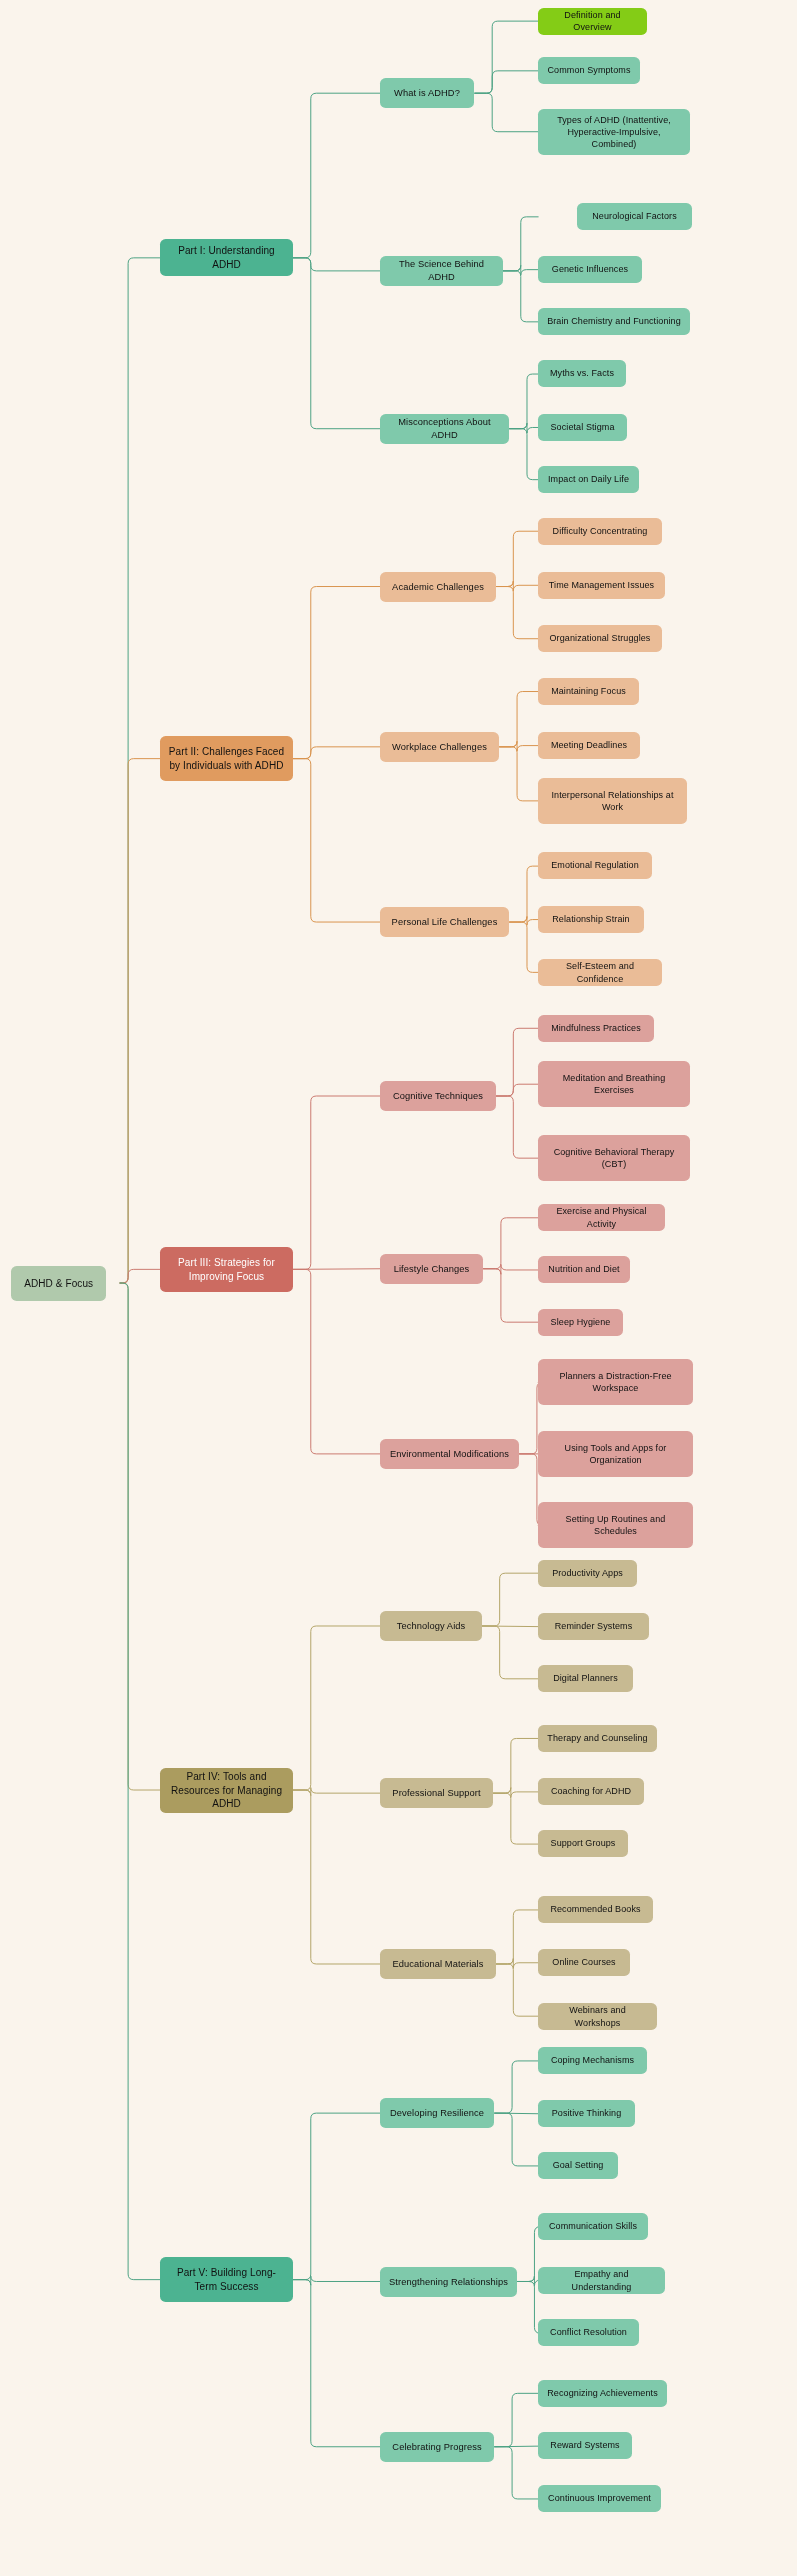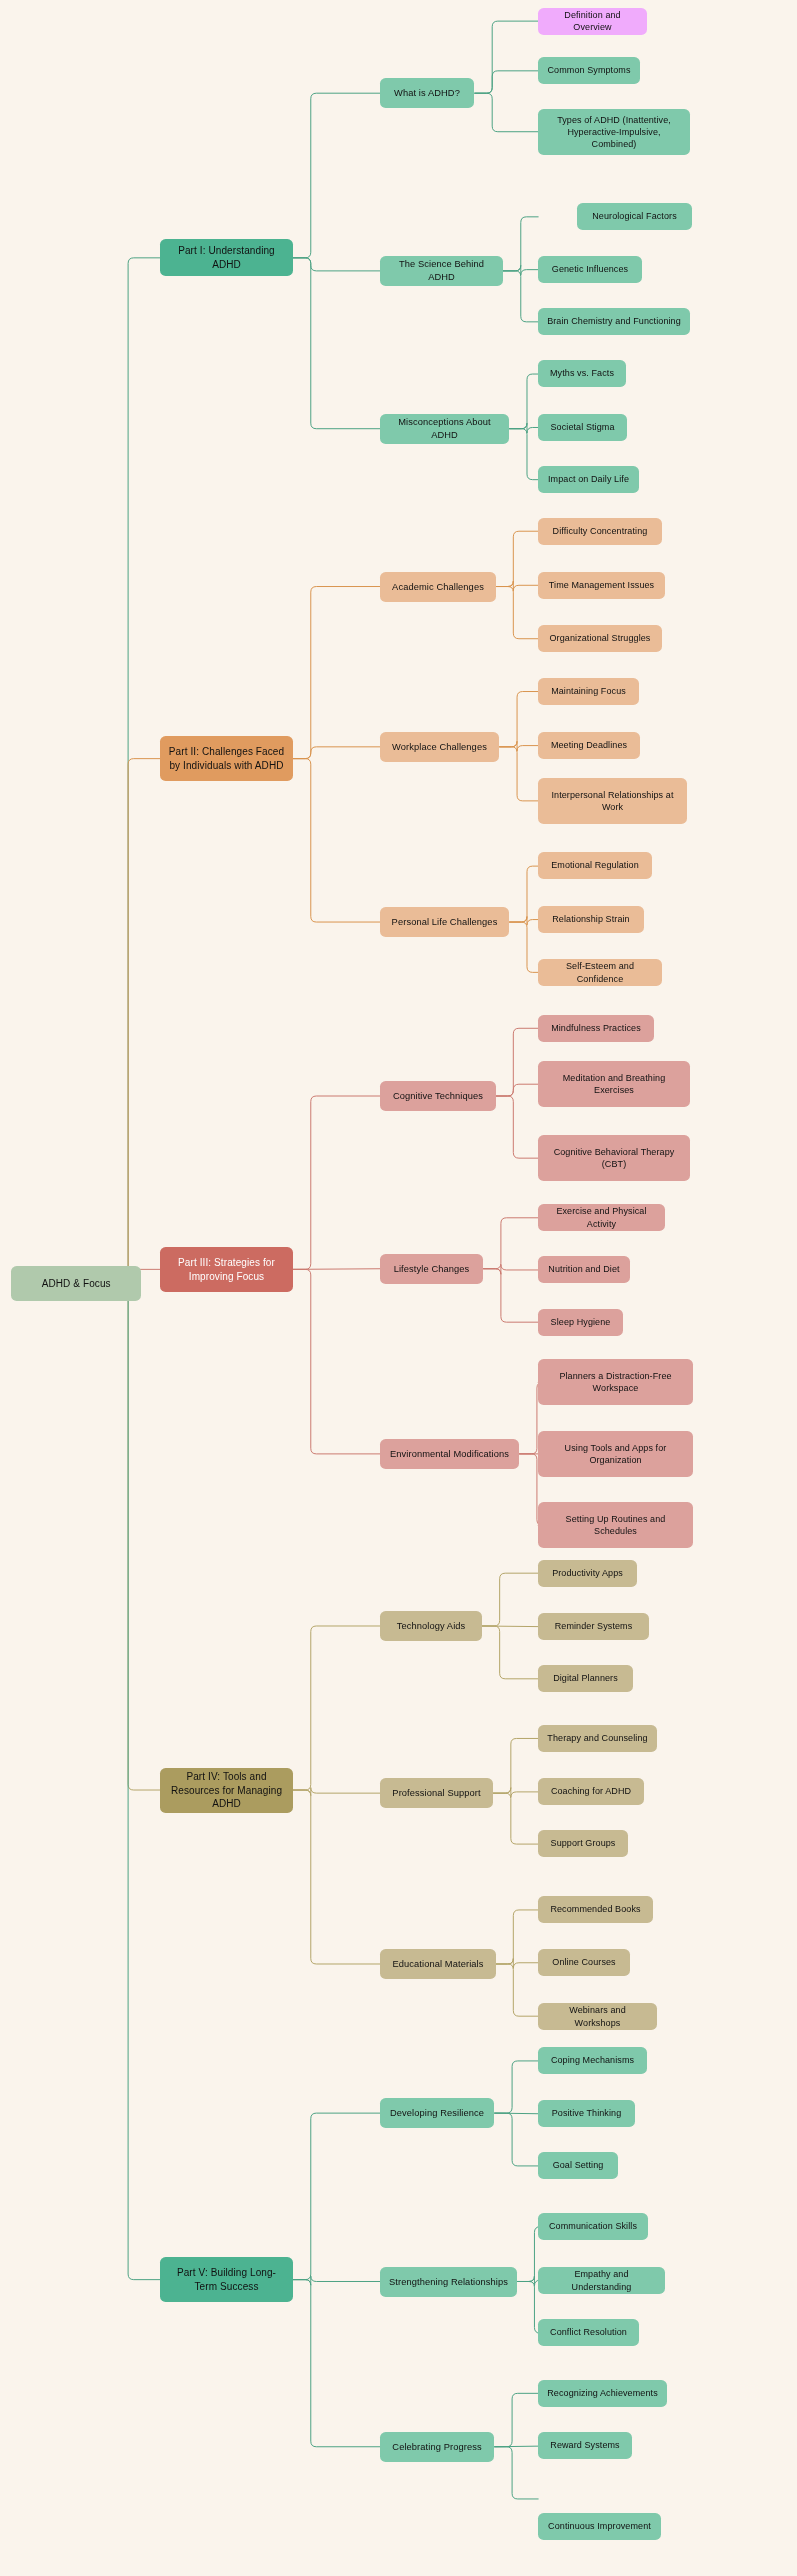--- a/index.html
+++ b/index.html
@@ -108,30 +108,30 @@
       <path d="M 472 3669 L 491 3669 Q 500 3669 500 3678 L 500 3663 Q 500 3672 509 3672 L 612 3672" fill="none" stroke="#4CA183" stroke-width="1.6" stroke-linecap="round" stroke-linejoin="round"></path>
       <path d="M 832 3672 L 851 3672 Q 860 3672 860 3663 L 860 3593 Q 860 3584 869 3584 L 866 3584" fill="none" stroke="#4CA183" stroke-width="1.6" stroke-linecap="round" stroke-linejoin="round"></path>
       <path d="M 832 3672 L 851 3672 Q 860 3672 860 3663 L 860 3679 Q 860 3670 869 3670 L 866 3670" fill="none" stroke="#4CA183" stroke-width="1.6" stroke-linecap="round" stroke-linejoin="round"></path>
       <path d="M 832 3672 L 851 3672 Q 860 3672 860 3681 L 860 3746 Q 860 3755 869 3755 L 866 3755" fill="none" stroke="#4CA183" stroke-width="1.6" stroke-linecap="round" stroke-linejoin="round"></path>
       <path d="M 472 3669 L 491 3669 Q 500 3669 500 3678 L 500 3929 Q 500 3938 509 3938 L 612 3938" fill="none" stroke="#4CA183" stroke-width="1.6" stroke-linecap="round" stroke-linejoin="round"></path>
       <path d="M 796 3938 L 815 3938 Q 824 3938 824 3929 L 824 3861 Q 824 3852 833 3852 L 866 3852" fill="none" stroke="#4CA183" stroke-width="1.6" stroke-linecap="round" stroke-linejoin="round"></path>
       <path d="M 796 3938 L 866 3937" fill="none" stroke="#4CA183" stroke-width="1.6" stroke-linecap="round" stroke-linejoin="round"></path>
       <path d="M 796 3938 L 815 3938 Q 824 3938 824 3947 L 824 4013 Q 824 4022 833 4022 L 866 4022" fill="none" stroke="#4CA183" stroke-width="1.6" stroke-linecap="round" stroke-linejoin="round"></path>
     </svg>
   <div id="nodes-layer">
-      <div class="node root" style="left: 11.2px; top: 1266px; width: 130px; height: 35px; background: rgb(176, 201, 172);">
+      <div class="node root" style="left: 11.2px; top: 1266px; width: 95px; height: 35px; background: rgb(176, 201, 172);">
         <span>ADHD &amp; Focus</span>
       </div>
       <div class="node lvl1" style="left: 160px; top: 239px; width: 133px; height: 37px; background: rgb(76, 179, 145);">
         <span>Part I: Understanding ADHD</span>
       </div>
       <div class="node lvl2" style="left: 380px; top: 78px; width: 94px; height: 30px; background: rgb(127, 201, 171);">
         <span>What is ADHD?</span>
       </div>
-      <div class="node lvl3" style="left: 538px; top: 7.5px; width: 109px; height: 27px; background: #f0abfc;">
+      <div class="node lvl3" style="left: 538px; top: 7.5px; width: 109px; height: 27px; background: #84cc16;">
         <span>Definition and Overview</span>
       </div>
       <div class="node lvl3" style="left: 538px; top: 57px; width: 102px; height: 27px; background: rgb(127, 201, 171);">
         <span>Common Symptoms</span>
       </div>
       <div class="node lvl3" style="left: 538px; top: 109px; width: 152px; height: 46px; background: rgb(127, 201, 171);">
         <span>Types of ADHD (Inattentive, Hyperactive-Impulsive, Combined)</span>
       </div>
       <div class="node lvl2" style="left: 380px; top: 256px; width: 123px; height: 30px; background: rgb(127, 201, 171);">
         <span>The Science Behind ADHD</span>
@@ -303,18 +303,18 @@
       </div>
       <div class="node lvl2" style="left: 380px; top: 2432px; width: 114px; height: 30px; background: rgb(127, 201, 171);">
         <span>Celebrating Progress</span>
       </div>
       <div class="node lvl3" style="left: 538px; top: 2380px; width: 129px; height: 27px; background: rgb(127, 201, 171);">
         <span>Recognizing Achievements</span>
       </div>
       <div class="node lvl3" style="left: 538px; top: 2432px; width: 94px; height: 27px; background: rgb(127, 201, 171);">
         <span>Reward Systems</span>
       </div>
-      <div class="node lvl3" style="left: 538px; top: 2485px; width: 123px; height: 27px; background: rgb(127, 201, 171); margin-top: 28px;">
+      <div class="node lvl3" style="left: 538px; top: 2485px; width: 123px; height: 27px; background: rgb(127, 201, 171);">
         <span>Continuous Improvement</span>
       </div>
     </div>
 </div>
 
 
 </body></html>

